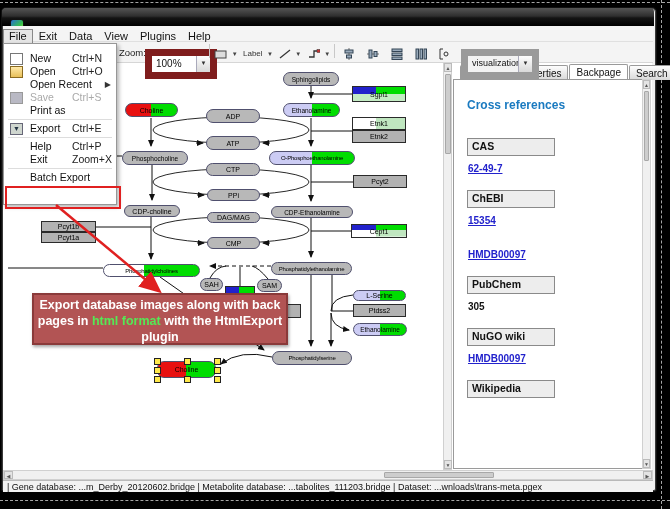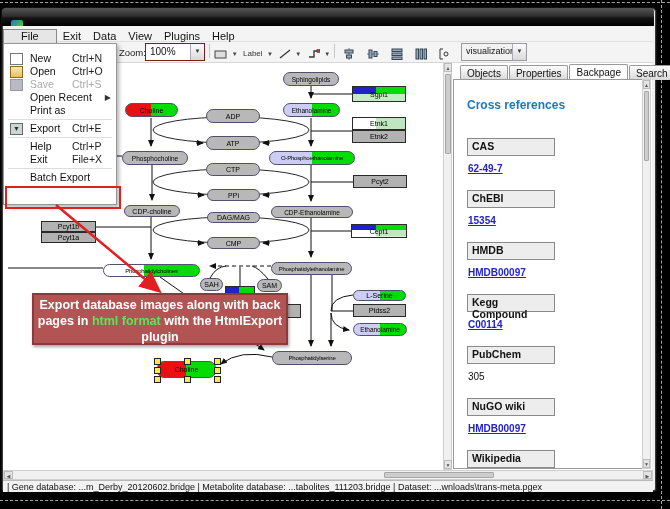--- a/index.html
+++ b/index.html
@@ -12,25 +12,25 @@
   .window{position:absolute;left:2px;top:8px;width:652px;height:481px;background:#f0f0f0;
           border:1px solid #3a3a3a;border-radius:4px 4px 2px 2px;box-shadow:0 0 0 1px #111}
   .titlebar{position:absolute;left:2px;top:8px;width:652px;height:18px;border-radius:4px 4px 0 0;
             background:linear-gradient(#555 0%,#2e2e2e 45%,#141414 55%,#000 100%);z-index:7}
   .win-icon{position:absolute;left:8px;top:11px;width:12px;height:12px;border-radius:3px;
             background:linear-gradient(135deg,#2a6fd4 0%,#35c24a 60%,#c8e24a 100%);border:1px solid #111}
   .win-title{position:absolute;left:26px;top:11px;font-size:10.5px;color:#e6e6e6;text-shadow:0 1px 1px #000;white-space:nowrap}
 
   .menubar{position:absolute;left:3px;top:26px;width:650px;height:15px;background:#f4f4f4;z-index:7;border-bottom:1px solid #e0e0e0}
   .menu-item{display:inline-block;font-size:11px;color:#111;padding:1px 6px 0 6px;height:14px}
-  .menu-item.open{border:1px solid #8a8a8a;background:#e6e6e6;padding:0 17px}
+  .menu-item.open{border:1px solid #8a8a8a;background:#e6e6e6;padding:0 5px}
 
   .toolbar{position:absolute;left:3px;top:41px;width:650px;height:21px;background:#f4f4f4;z-index:6;border-bottom:1px solid #d6d6d6}
   .tb-label{position:absolute;font-size:9.5px;color:#222;top:6px}
-  .combo{position:absolute;top:2px;height:16px;background:#fff;border:1px solid #7f1d1d;font-size:10px;color:#111}
+  .combo{position:absolute;top:8px;height:16px;background:#fff;border:7px solid #7f1d1d;font-size:10px;color:#111}
   .combo .val{position:absolute;left:4px;top:2px;white-space:nowrap}
   .combo .drop{position:absolute;right:0;top:0;width:13px;height:100%;background:linear-gradient(#fdfdfd,#d9d9d9);
                border-left:1px solid #aab;color:#333;font-size:6px;text-align:center;line-height:15px}
   .combo.gray{background:#f2f2f2;border-color:#9a9a9a}
   .tsep{position:absolute;top:3px;width:0;height:14px;border-left:1px solid #c8c8c8}
   .tbtn{position:absolute;top:2px;height:16px;border:1px solid transparent;border-radius:2px;text-align:center;color:#333}
   .tbtn .dd{font-size:6px;color:#444;vertical-align:middle}
   .tbtn svg{vertical-align:middle}
   .tbtn .txt{font-size:8px;vertical-align:middle}
 
@@ -81,21 +81,21 @@
   .tab{display:inline-block;font-size:10px;color:#111;padding:2px 6px 1px 6px;border:1px solid #9a9a9a;border-bottom:none;
        background:linear-gradient(#fdfdfd,#d8d8d8);border-radius:2px 2px 0 0;margin-right:1px}
   .tab.active{background:#fff;position:relative;top:-1px;padding-bottom:3px}
   .panel-content{position:absolute;left:1px;top:17px;width:190px;height:390px;background:#fff;border:1px solid #9a9a9a;
                  overflow:hidden;padding-left:13px;box-sizing:border-box}
   .bp-heading{margin-top:18px;margin-bottom:26px;font-size:12px;font-weight:bold;color:var(--heading-blue,#1a7ac0)}
   .sec-box{width:82px;height:15px;border:1px solid #8a8a8a;background:#ededed;font-size:10.5px;font-weight:bold;
            color:#111;padding:1px 0 0 4px;box-sizing:content-box}
   .sec-val{display:inline-block;margin:7px 0 16px 1px;font-size:10px;font-weight:bold}
   a.link{color:var(--link,#2222cc);}
-  .plain-val{color:#111;font-weight:normal}
+  .plain-val{color:#111;font-weight:bold}
 
   .sb{position:absolute;background:#f0f0f0;border:1px solid #d0d0d0;z-index:5;box-sizing:border-box}
   .sb-btn{position:absolute;background:#e4e4e4;border:1px solid #bbb;color:#555;font-size:5px;text-align:center;box-sizing:border-box}
   .sb-thumb{position:absolute;background:#cdcdcd;border:1px solid #a8a8a8;border-radius:1px;box-sizing:border-box}
 
   .statusbar{position:absolute;left:3px;top:480px;width:650px;height:11px;background:#f2f2f2;border-top:1px solid #b9b9b9;z-index:5}
   .status-text{position:absolute;left:4px;top:1px;font-size:9px;color:#111;white-space:nowrap}
 </style>
 </head>
 <body>
@@ -256,47 +256,47 @@
     <div class="mrow">
       <span class="ic ic-new"></span>
       <span class="lb">New</span>
       <span class="sc">Ctrl+N</span>
     </div>
     <div class="mrow">
       <span class="ic ic-open"></span>
       <span class="lb">Open</span>
       <span class="sc">Ctrl+O</span>
     </div>
+    <div class="mrow">
+      <span class="lb">Open Recent</span>
+      <span class="sub">▶</span>
+    </div>
     <div class="mrow disabled">
       <span class="ic ic-save"></span>
       <span class="lb">Save</span>
       <span class="sc">Ctrl+S</span>
     </div>
     <div class="mrow">
-      <span class="lb">Open Recent</span>
-      <span class="sub">▶</span>
-    </div>
-    <div class="mrow">
       <span class="ic ic-save-as"></span>
       <span class="lb">Print as</span>
     </div>
     <div class="msep"></div>
     <div class="mrow">
       <span class="ic ic-export">▼</span>
       <span class="lb">Export</span>
       <span class="sc">Ctrl+E</span>
     </div>
     <div class="msep"></div>
     <div class="mrow">
       <span class="lb">Help</span>
       <span class="sc">Ctrl+P</span>
     </div>
     <div class="mrow">
       <span class="lb">Exit</span>
-      <span class="sc">File+X</span>
+      <span class="sc">Zoom+X</span>
     </div>
     <div class="msep"></div>
     <div class="mrow">
       <span class="lb">Batch Export</span>
     </div>
   </div>
 <div class="red-rect"></div>
 
 <div class="sb" style="left:443px;top:62px;width:9px;height:408px">
   <div class="sb-btn" style="left:0;top:0;width:8px;height:9px;line-height:9px">▲</div>
@@ -310,22 +310,21 @@
   <div class="sb-btn" style="right:0;top:0;width:9px;height:8px;line-height:8px">▶</div>
 </div>
 
 <div class="panel">
   <div class="tabs" id="tabs"><span class="tab">Objects</span><span class="tab">Properties</span><span class="tab active">Backpage</span><span class="tab">Search</span></div>
   <div class="panel-content">
     <div class="bp-heading">Cross references</div>
     <div id="bp-sections">
         <div><div class="sec-box">CAS</div><a class="sec-val link" href="#">62-49-7</a></div>
         <div><div class="sec-box">ChEBI</div><a class="sec-val link" href="#">15354</a></div>
-        <div><div class="sec-box">HMDB</div><a class="sec-val link" href="#">HMDB00097</a></div>
-        <div><div class="sec-box">Kegg Compound</div><a class="sec-val link" href="#">C00114</a></div>
+        <div><a class="sec-val link" href="#">HMDB00097</a></div>
         <div><div class="sec-box">PubChem</div><span class="sec-val plain-val">305</span></div>
         <div><div class="sec-box">NuGO wiki</div><a class="sec-val link" href="#">HMDB00097</a></div>
         <div>
           <div class="sec-box">Wikipedia</div>
         </div>
       </div>
 
   </div>
   <div class="sb" style="left:190px;top:17px;width:9px;height:390px">
     <div class="sb-btn" style="left:0;top:0;width:7px;height:9px;line-height:9px">▲</div>

